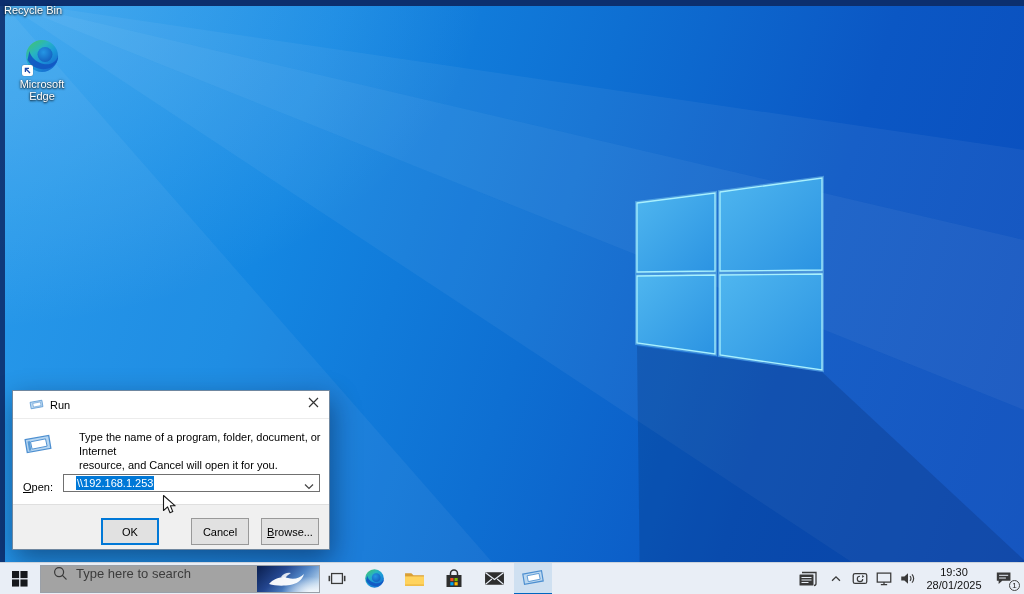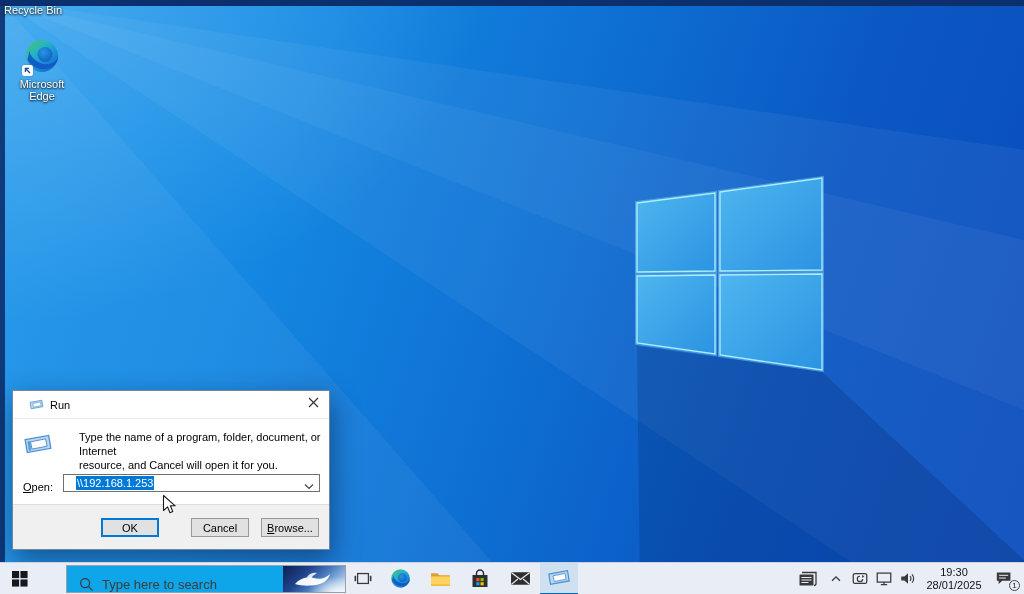--- a/index.html
+++ b/index.html
@@ -37,36 +37,36 @@
   .rd-desc { position:absolute; left:50px; top:11px; width:262px; line-height:14px;margin-left:16px; }
   .rd-open-label { position:absolute; left:10px; top:62px;text-align:center; }
   .ak { text-decoration:underline; }
   .rd-combo { position:absolute; left:50px; top:55px; width:257px; height:18px;
               border:1px solid #707070; background:#fff; display:flex; align-items:center;
               padding-left:12px; cursor:text; }
   .rd-combo .sel { background:#0078d7; color:#fff; padding:1px 1px; white-space:pre; }
   .rd-combo .chev { position:absolute; right:5px; top:5px; }
   .rd-footer { position:absolute; left:0; bottom:0; width:100%; height:45px;
                background:#f0f0f0; border-top:1px solid #dfdfdf; }
-  .rd-btn { position:absolute; top:13px; width:58px; height:19px; background:#e1e1e1;
+  .rd-btn { position:absolute; top:13px; width:58px; height:27px; background:#e1e1e1;
             border:1px solid #999; font-size:11px; font-family:"Liberation Sans",sans-serif;
             color:#000; cursor:default; }
   .rd-btn.default { border:2px solid #0078d7; }
   .rd-btn.ok { left:88px; } .rd-btn.cancel { left:178px; } .rd-btn.browse { left:248px; }
 
   .cursor { position:absolute; left:162px; top:494px; }
 
   
   .taskbar { position:absolute; left:0; bottom:0; width:1024px; height:32px;
              background:#e9eef6; border-top:1px solid #ccd3dc; display:flex; align-items:center; }
   .tb-btn { height:32px; border:0; background:transparent; display:flex; align-items:center;
             justify-content:center; cursor:default; position:relative; }
   .tb-start { width:40px; }
-  .tb-search { width:280px; height:28px; background:#0ea5e9; border:1px solid #9aa0a8;
-               display:flex; align-items:flex-end; position:relative; overflow:hidden; cursor:text;margin-left:26px; }
+  .tb-search { width:280px; height:28px; background:#a3a3a3; border:1px solid #9aa0a8;
+               display:flex; align-items:flex-start; position:relative; overflow:hidden; cursor:text; }
   .tb-search .mag { margin:0 8px 0 12px; display:flex; }
   .tb-search .ph { font-size:13px; color:#3c3c3c; }
   .search-art { position:absolute; right:0; top:0; width:62px; height:26px;
                 background:
                   radial-gradient(40px 22px at 85% 100%, rgba(255,255,255,.8), rgba(255,255,255,0) 70%),
                   linear-gradient(135deg,#0a1f4e 0%,#23458e 35%,#4f83c4 60%,#a9c9e8 85%,#e2edf8 100%); }
   .tb-task { width:34px; }
   .tb-app { width:40px; }
   .tb-app.active { width:38px; background:#cfe0f1; border-bottom:2px solid #0067c0; }
   .tray { margin-left:auto; display:flex; align-items:center; height:32px; padding-right:2px; }

